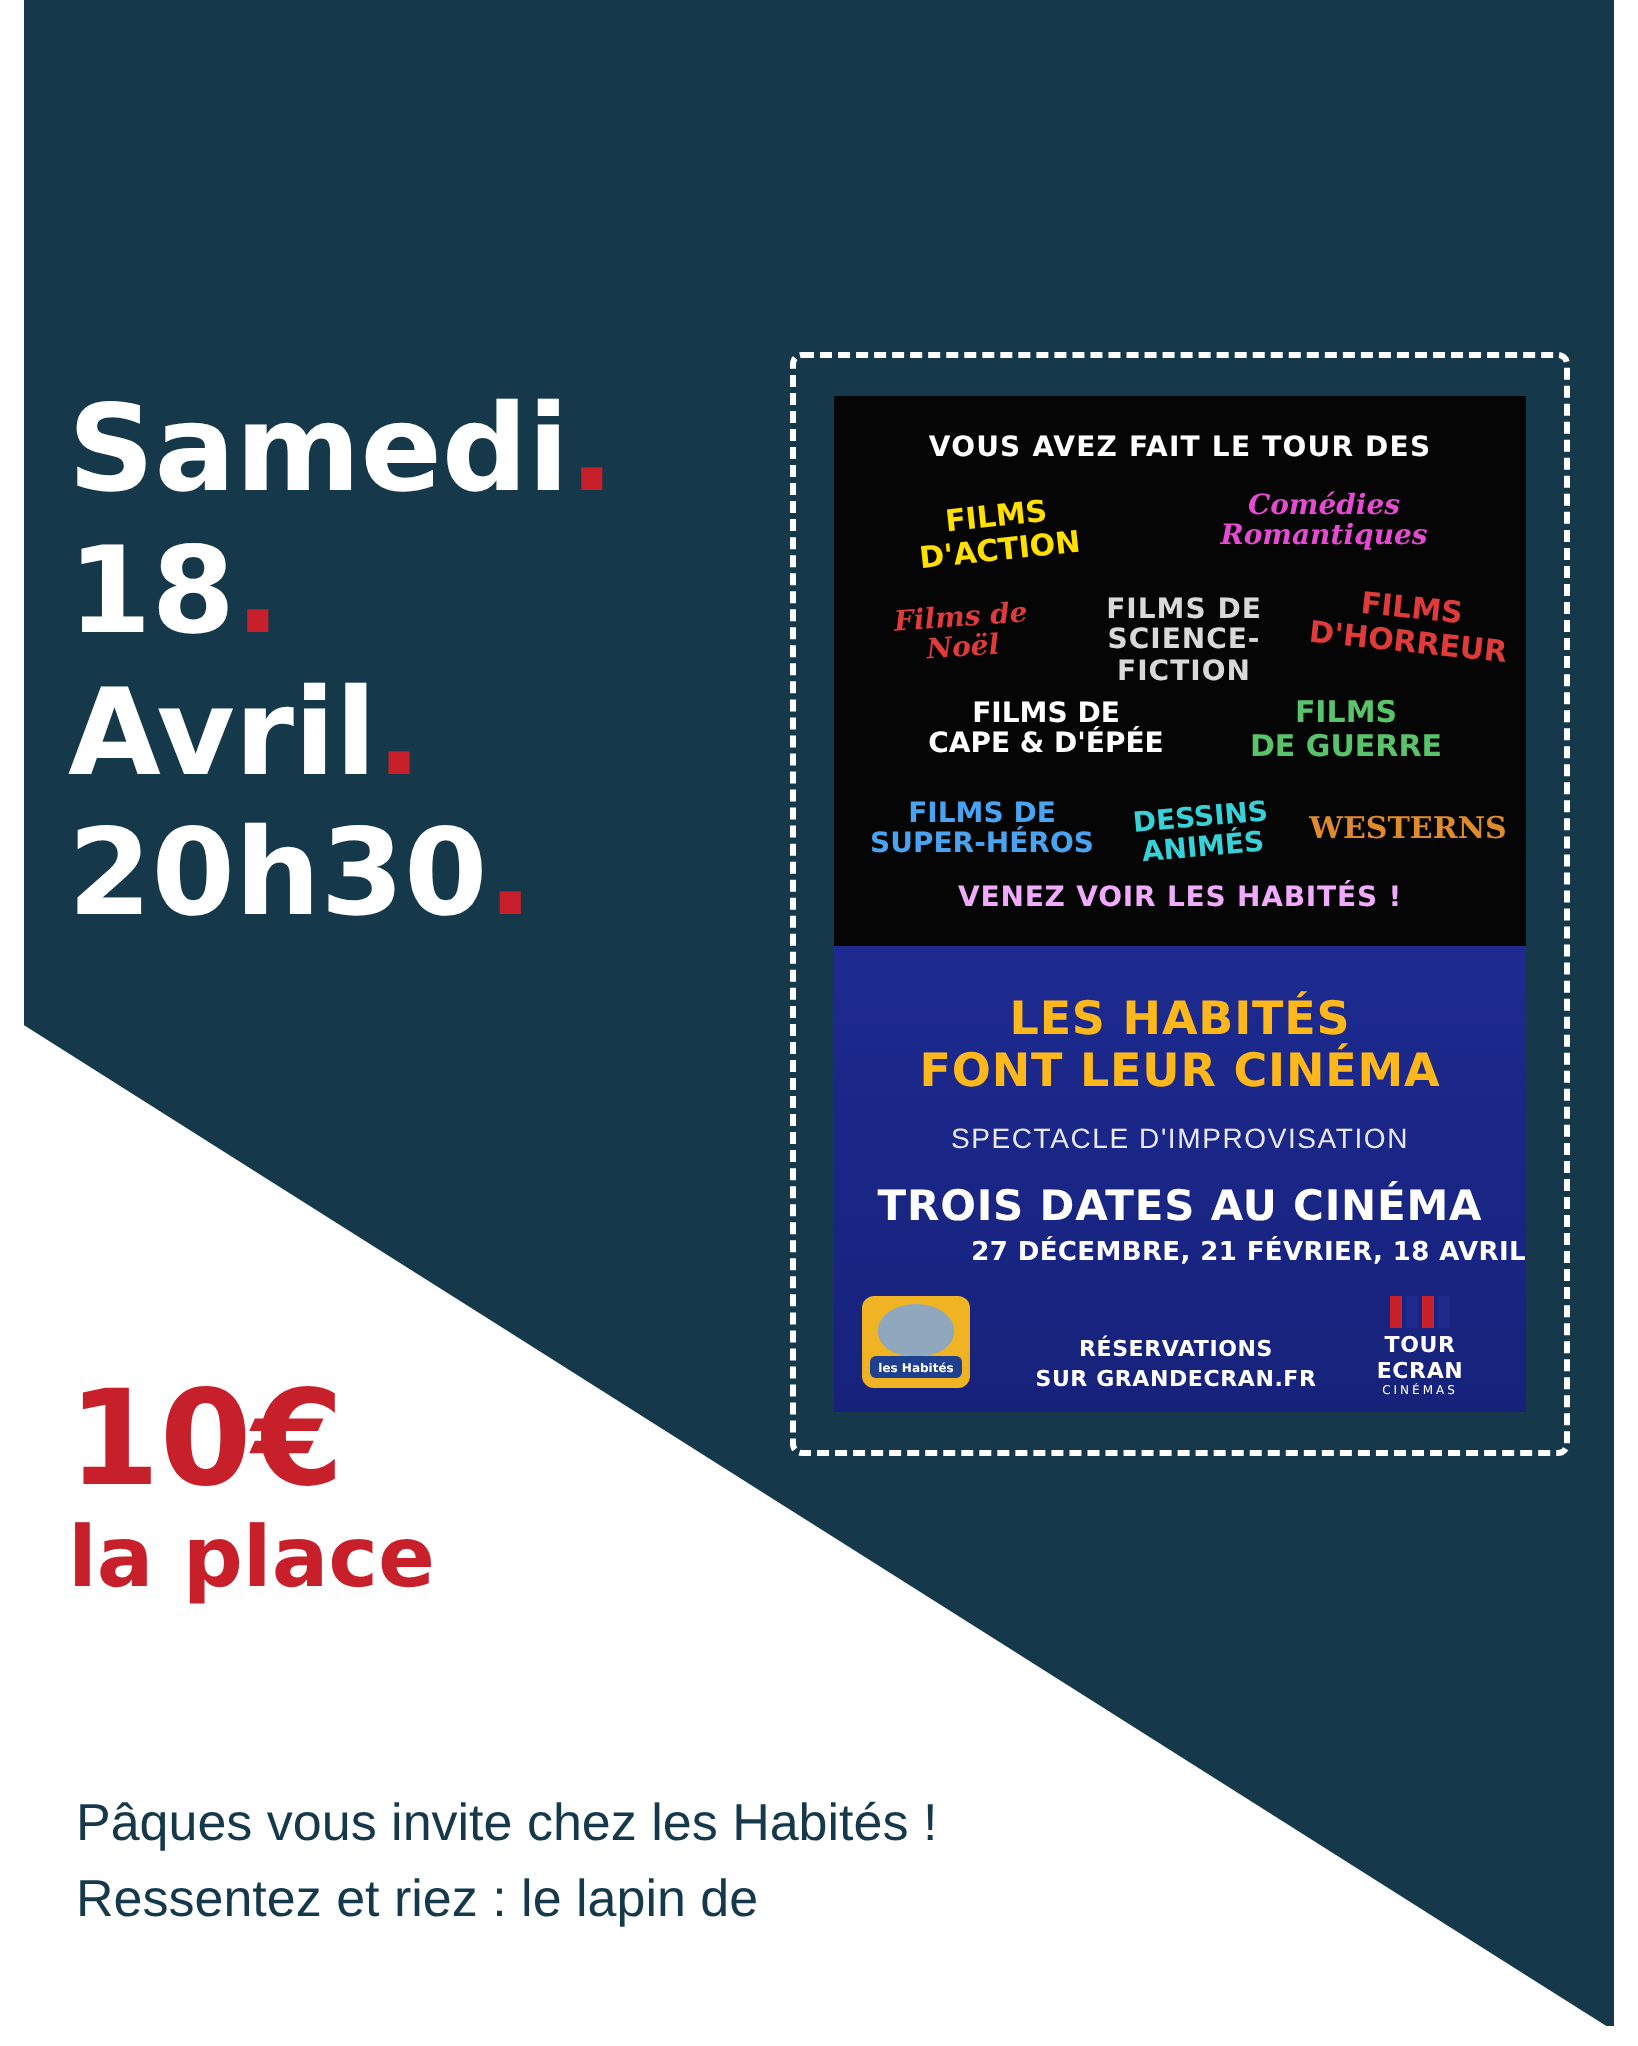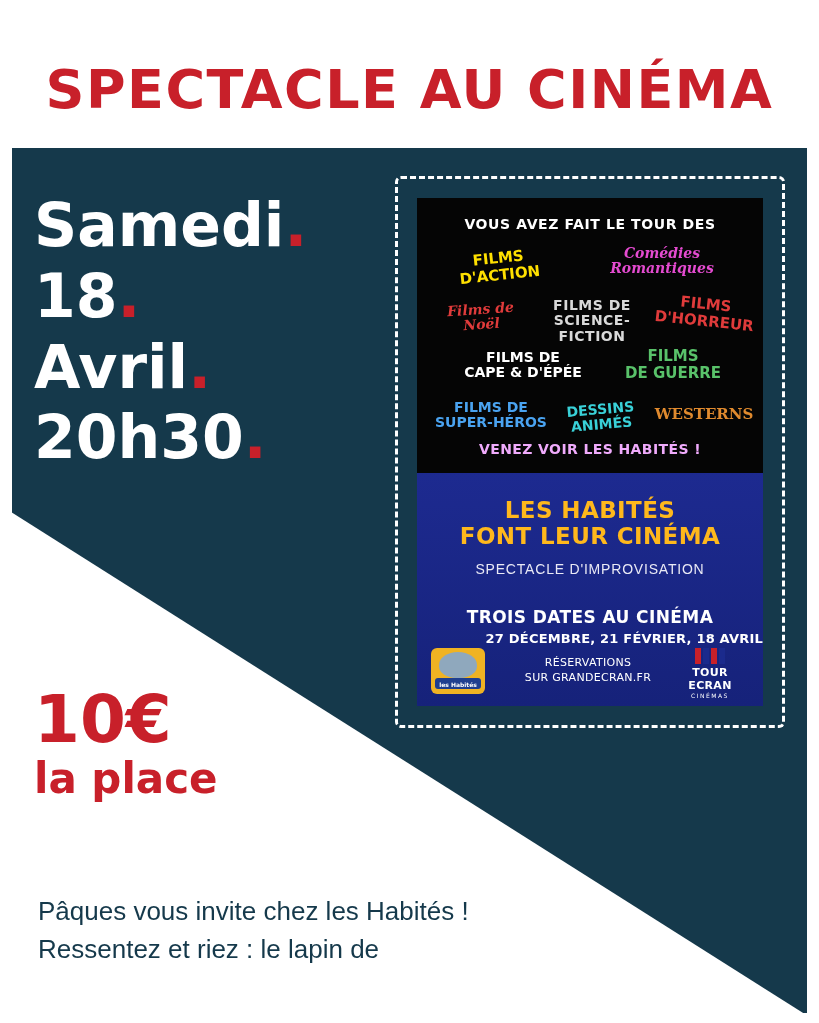--- a/index.html
+++ b/index.html
@@ -276,24 +276,24 @@
   }
   .mp-sub {
     margin-top: 12px;
     text-align: center;
     color: #e9e9f5;
     font-size: 14px;
     letter-spacing: 0.8px;
     font-family: "Liberation Sans", sans-serif;
   }
   .mp-dates-title {
-    margin-top: 30px;
-    text-align: center;
-    color: #ffffff;
-    font-size: 17px;
+    margin-top: 14px;
+    text-align: center;
+    color: #ffffff;
+    font-size: 21px;
     font-weight: 700;
     letter-spacing: 0.4px;
     font-family: "DejaVu Sans", sans-serif;
   }
   .mp-dates {
     margin-top: 4px;
     text-align: right;
     color: #ffffff;
     font-size: 13px;
     font-weight: 700;
@@ -301,26 +301,26 @@
     font-family: "DejaVu Sans", sans-serif;
   }
   .mp-footer {
     position: absolute;
     left: 0; bottom: 12px;
     width: 100%;
     height: 46px;
   }
   .mp-resa {
     position: absolute;
-    left: 86px; top: 8px;
+    left: 86px; top: 20px;
     width: 170px;
     text-align: center;
     color: #ffffff;
     font-size: 11px;
-    font-weight: 400;
+    font-weight: 700;
     line-height: 1.35;
     letter-spacing: 0.3px;
     font-family: "DejaVu Sans", sans-serif;
   }
   .mp-logo-left {
     position: absolute;
     left: 14px; top: 0;
     width: 54px; height: 46px;
     border-radius: 6px;
     background: #f0b323;
@@ -384,23 +384,20 @@
 <body>
 
 <div id="poster">
 
   <div class="navy-bg"></div>
 
   <svg class="white-wedge" viewBox="0 0 819 1023" width="819" height="1023">
     <polygon points="0,1023 819,1023 0,505" fill="#ffffff"></polygon>
   </svg>
 
-  <div class="header-band">
-    <div class="header-title">SPECTACLE AU CINÉMA</div>
-  </div>
   <div class="rule-top"></div>
   <div class="rule-bottom"></div>
 
   <div class="date-block">
     <div class="date-line"><span>Samedi</span><span class="dot">.</span></div>
     <div class="date-line"><span>18</span><span class="dot">.</span></div>
     <div class="date-line"><span>Avril</span><span class="dot">.</span></div>
     <div class="date-line"><span>20h30</span><span class="dot">.</span></div>
   </div>
 

